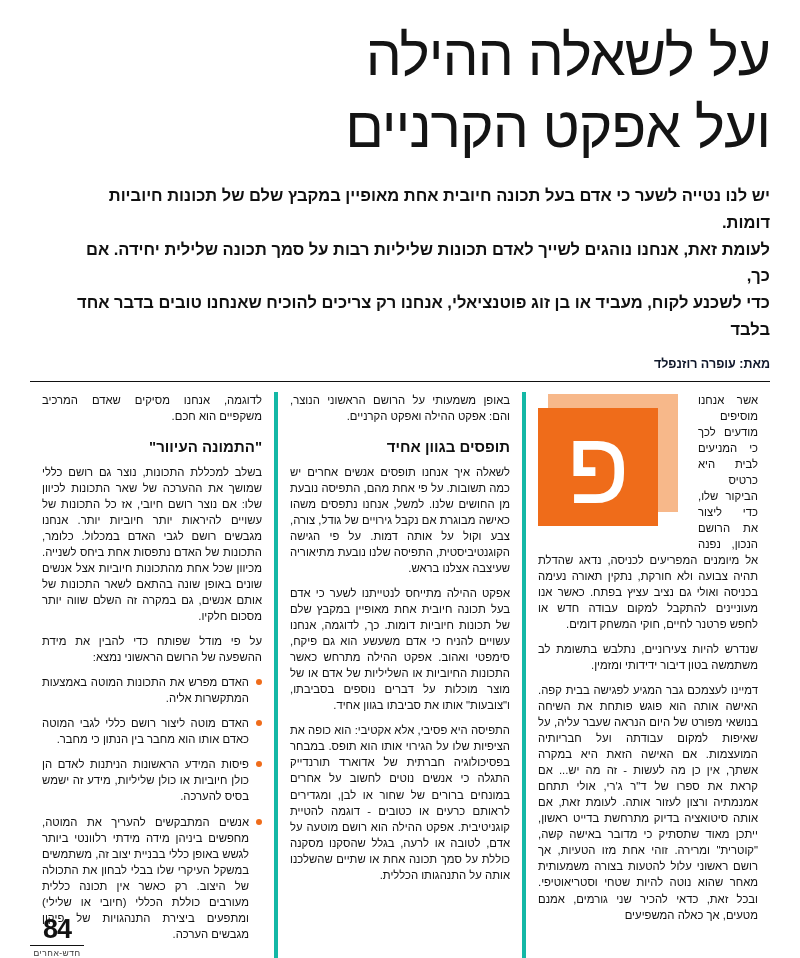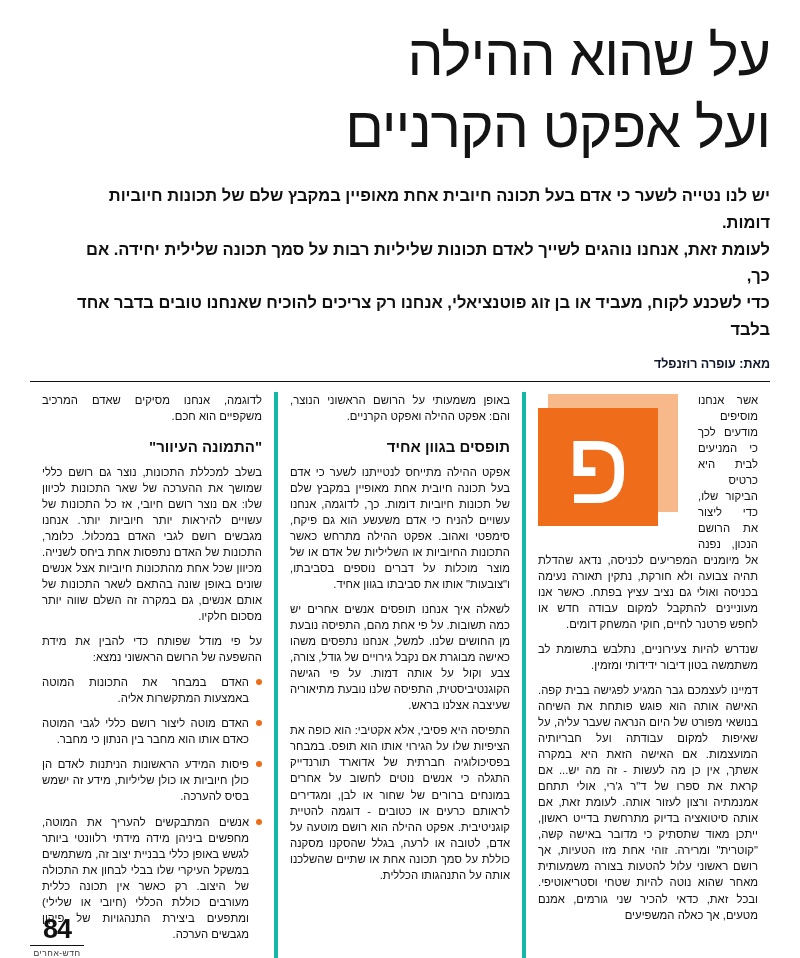--- a/index.html
+++ b/index.html
@@ -191,21 +191,21 @@
     color: #333;
     letter-spacing: 0.5px;
   }
 </style>
 </head>
 <body>
 
 <div class="page">
 
   <h1 class="headline">
-    <span class="hl-line l1">על שהוא ההילה</span>
+    <span class="hl-line l1">על לשאלה ההילה</span>
     <span class="hl-line l2">ועל אפקט הקרניים</span>
   </h1>
 
   <div class="deck">
     <div>יש לנו נטייה לשער כי אדם בעל תכונה חיובית אחת מאופיין במקבץ שלם של תכונות חיוביות דומות.</div>
     <div>לעומת זאת, אנחנו נוהגים לשייך לאדם תכונות שליליות רבות על סמך תכונה שלילית יחידה. אם כך,</div>
     <div>כדי לשכנע לקוח, מעביד או בן זוג פוטנציאלי, אנחנו רק צריכים להוכיח שאנחנו טובים בדבר אחד בלבד</div>
   </div>
 
   <div class="byline">מאת: עופרה רוזנפלד</div>
@@ -222,32 +222,32 @@
         </div>
         <p class="dropcap-text">אשר אנחנו מוסיפים מודעים לכך כי המניעים לבית היא כרטיס הביקור שלו, כדי ליצור את הרושם הנכון, נפנה אל מיומנים המפריעים לכניסה, נדאג שהדלת תהיה צבועה ולא חורקת, נתקין תאורה נעימה בכניסה ואולי גם נציב עציץ בפתח. כאשר אנו מעוניינים להתקבל למקום עבודה חדש או לחפש פרטנר לחיים, חוקי המשחק דומים.</p>
       </div>
       <p>שנדרש להיות צעירוניים, נתלבש בתשומת לב משתמשה בטון דיבור ידידותי ומזמין.</p>
       <p>דמיינו לעצמכם גבר המגיע לפגישה בבית קפה. האישה אותה הוא פוגש פותחת את השיחה בנושאי מפורט של היום הנראה שעבר עליה, על שאיפות למקום עבודתה ועל חבריותיה המועצמות. אם האישה הזאת היא במקרה אשתך, אין כן מה לעשות - זה מה יש... אם קראת את ספרו של ד"ר ג'רי, אולי תתחם אמנמתיה ורצון לעזור אותה. לעומת זאת, אם אותה סיטואציה בדיוק מתרחשת בדייט ראשון, ייתכן מאוד שתסתיק כי מדובר באישה קשה, "קוטרית" ומרירה. זוהי אחת מזו הטעיות, אך רושם ראשוני עלול להטעות בצורה משמעותית מאחר שהוא נוטה להיות שטחי וסטריאוטיפי. ובכל זאת, כדאי להכיר שני גורמים, אמנם מטעים, אך כאלה המשפיעים</p>
     </div>
 
     <div class="col">
       <p>באופן משמעותי על הרושם הראשוני הנוצר, והם: אפקט ההילה ואפקט הקרניים.</p>
       <h2 class="subhead">תופסים בגוון אחיד</h2>
+      <p>לשאלה איך אנחנו תופסים אנשים אחרים יש כמה תשובות. על פי אחת מהם, התפיסה נובעת מן החושים שלנו. למשל, אנחנו נתפסים משהו כאישה מבוגרת אם נקבל גירויים של גודל, צורה, צבע וקול על אותה דמות. על פי הגישה הקוגנטיביסטית, התפיסה שלנו נובעת מתיאוריה שעיצבה אצלנו בראש.</p>
       <p>אפקט ההילה מתייחס לנטייתנו לשער כי אדם בעל תכונה חיובית אחת מאופיין במקבץ שלם של תכונות חיוביות דומות. כך, לדוגמה, אנחנו עשויים להניח כי אדם משעשע הוא גם פיקח, סימפטי ואהוב. אפקט ההילה מתרחש כאשר התכונות החיוביות או השליליות של אדם או של מוצר מוכלות על דברים נוספים בסביבתו, ו"צובעות" אותו את סביבתו בגוון אחיד.</p>
-      <p>לשאלה איך אנחנו תופסים אנשים אחרים יש כמה תשובות. על פי אחת מהם, התפיסה נובעת מן החושים שלנו. למשל, אנחנו נתפסים משהו כאישה מבוגרת אם נקבל גירויים של גודל, צורה, צבע וקול על אותה דמות. על פי הגישה הקוגנטיביסטית, התפיסה שלנו נובעת מתיאוריה שעיצבה אצלנו בראש.</p>
       <p>התפיסה היא פסיבי, אלא אקטיבי: הוא כופה את הציפיות שלו על הגירוי אותו הוא תופס. במבחר בפסיכולוגיה חברתית של אדוארד תורנדייק התגלה כי אנשים נוטים לחשוב על אחרים במונחים ברורים של שחור או לבן, ומגדירים לראותם כרעים או כטובים - דוגמה להטיית קוגניטיבית. אפקט ההילה הוא רושם מוטעה על אדם, לטובה או לרעה, בגלל שהסקנו מסקנה כוללת על סמך תכונה אחת או שתיים שהשלכנו אותה על התנהגותו הכללית.</p>
     </div>
 
     <div class="col">
       <p>לדוגמה, אנחנו מסיקים שאדם המרכיב משקפיים הוא חכם.</p>
       <h2 class="subhead">"התמונה העיוור"</h2>
       <p>בשלב למכללת התכונות, נוצר גם רושם כללי שמושך את ההערכה של שאר התכונות לכיוון שלו: אם נוצר רושם חיובי, אז כל התכונות של עשויים להיראות יותר חיוביות יותר. אנחנו מגבשים רושם לגבי האדם במכלול. כלומר, התכונות של האדם נתפסות אחת ביחס לשנייה. מכיוון שכל אחת מהתכונות חיוביות אצל אנשים שונים באופן שונה בהתאם לשאר התכונות של אותם אנשים, גם במקרה זה השלם שווה יותר מסכום חלקיו.</p>
       <p>על פי מודל שפותח כדי להבין את מידת ההשפעה של הרושם הראשוני נמצא:</p>
       <ul class="bullets">
-        <li>האדם במבחר את התכונות המוטה באמצעות המתקשרות אליה.</li>
+        <li>האדם מפרש את התכונות המוטה באמצעות המתקשרות אליה.</li>
         <li>האדם מוטה ליצור רושם כללי לגבי המוטה כאדם אותו הוא מחבר בין הנתון כי מחבר.</li>
         <li>פיסות המידע הראשונות הניתנות לאדם הן כולן חיוביות או כולן שליליות, מידע זה ישמש בסיס להערכה.</li>
         <li>אנשים המתבקשים להעריך את המוטה, מחפשים ביניהן מידה מידתי רלוונטי ביותר לגשש באופן כללי בבניית יצוב זה, משתמשים במשקל העיקרי שלו בבלי לבחון את התכולה של היצוב. רק כאשר אין תכונה כללית מעורבים כוללת הכללי (חיובי או שלילי) ומתפעים ביצירת התנהגויות של פיקון מגבשים הערכה.</li>
       </ul>
     </div>
 
   </div>
 
   <div class="footer">
     <div class="page-number">84</div>

